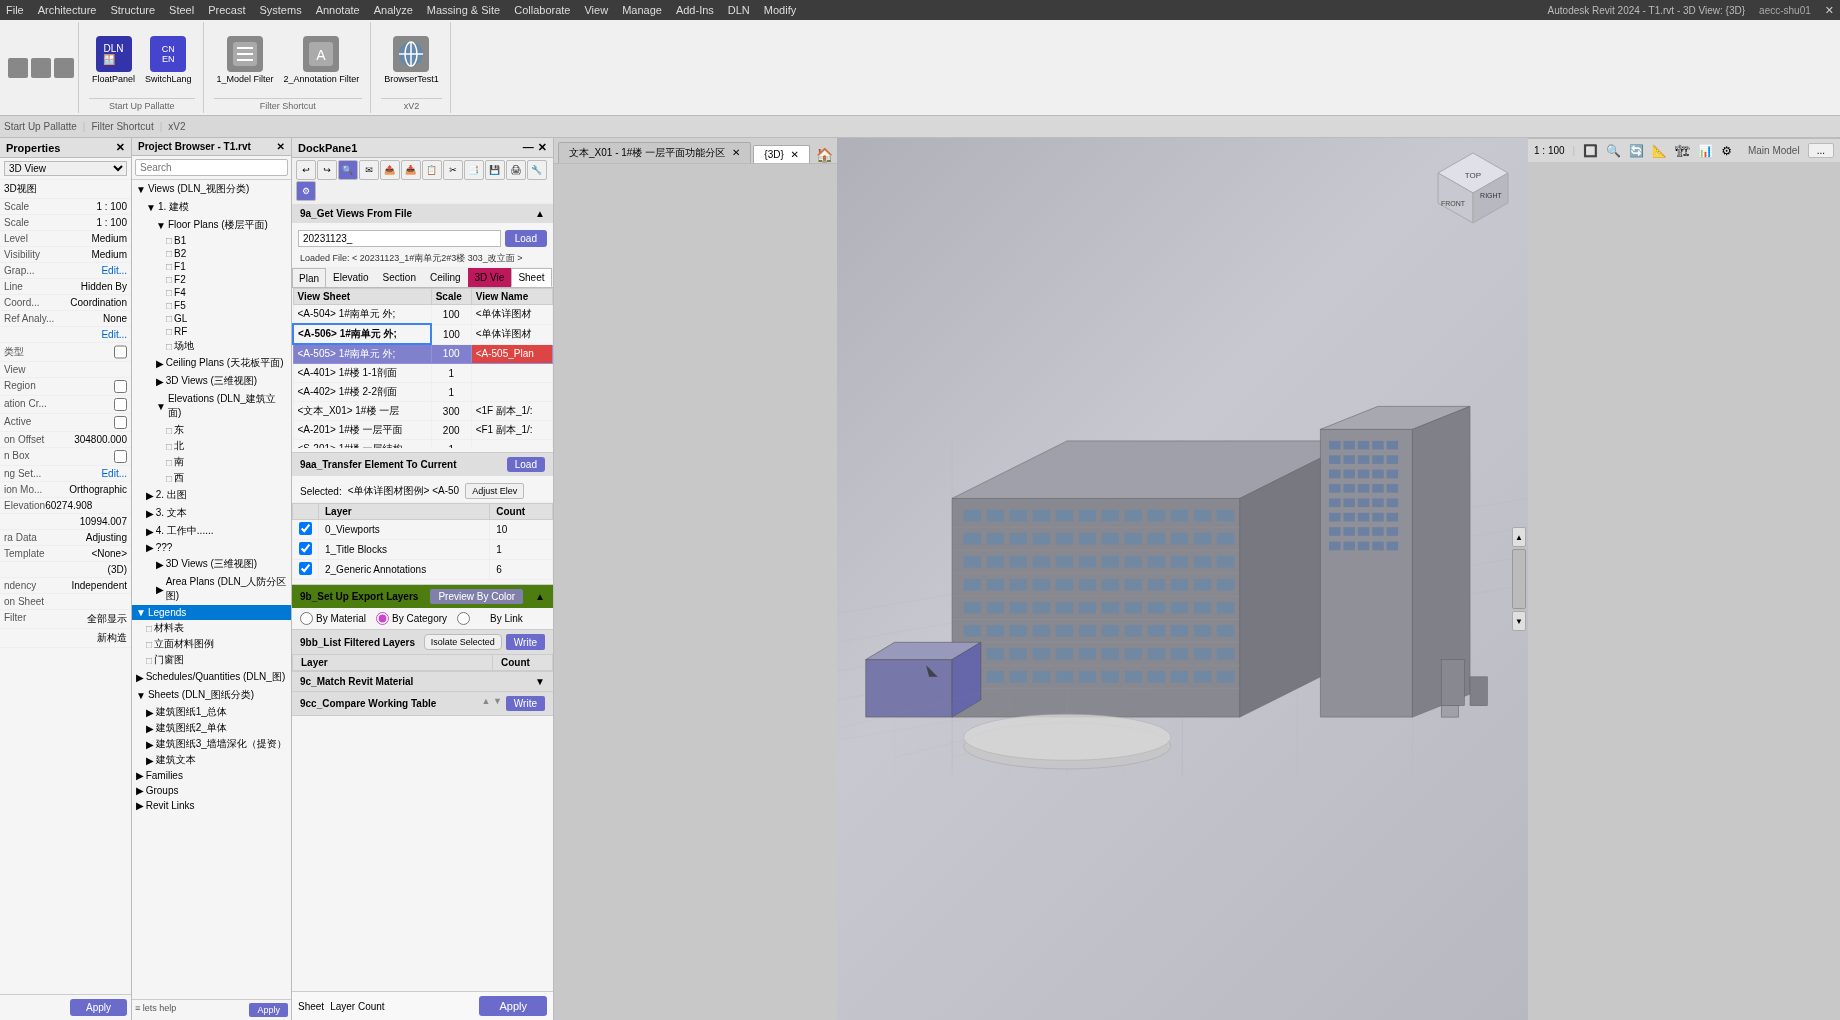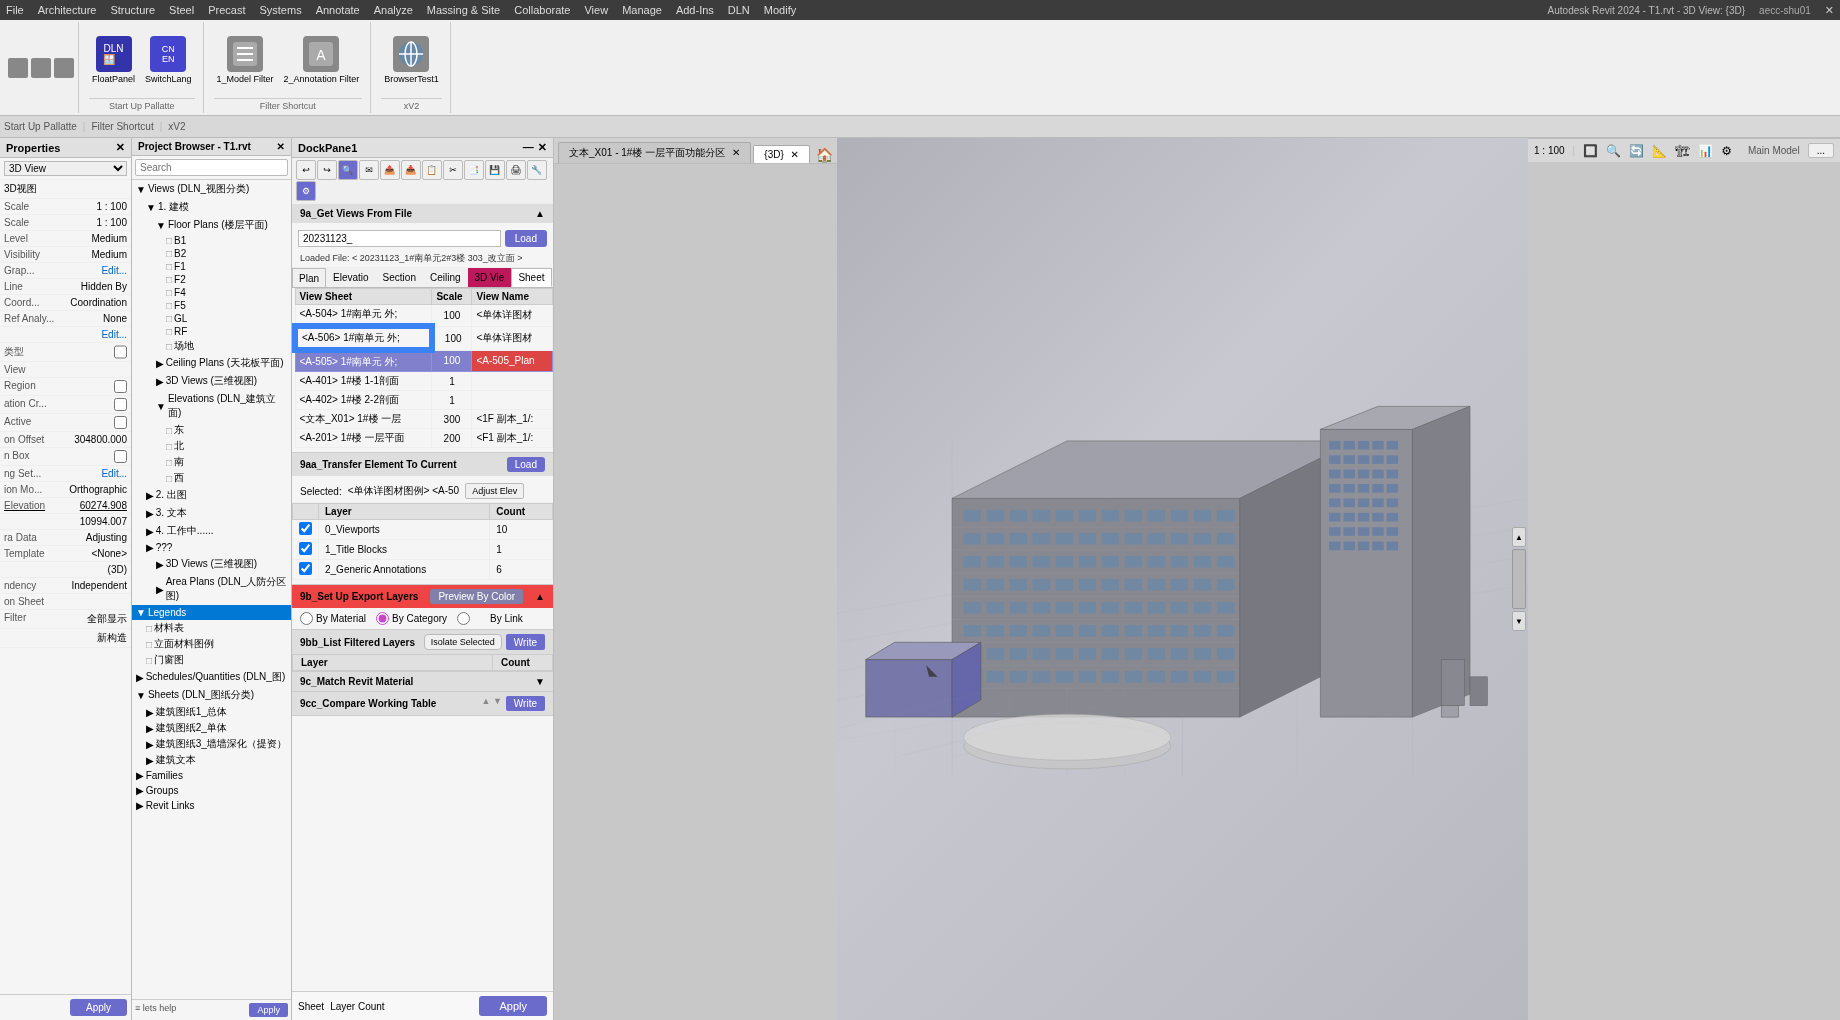--- a/index.html
+++ b/index.html
@@ -182,21 +182,21 @@
           <input type="checkbox" style="cursor: pointer;">
         </div>
       <div style="display:flex;justify-content:space-between;padding:2px 4px;border-bottom:1px solid #eee;">
           <span style="color:#555;">ng Set...</span>
           <span style="color:#0066cc;cursor:pointer;">Edit...</span>
         </div>
       <div style="display:flex;justify-content:space-between;padding:2px 4px;border-bottom:1px solid #eee;">
           <span style="color:#555;">ion Mo...</span>
           <span>Orthographic</span>
         </div>
-      <div style="display:flex;justify-content:space-between;padding:2px 4px;border-bottom:1px solid #eee;text-decoration:underline;">
+      <div style="display:flex;padding:2px 4px;border-bottom:1px solid #eee;">
           <span style="color:#555;">Elevation</span>
           <span>60274.908</span>
         </div>
       <div style="display:flex;justify-content:space-between;padding:2px 4px;border-bottom:1px solid #eee;">
           <span style="color:#555;"></span>
           <span>10994.007</span>
         </div>
       <div style="display:flex;justify-content:space-between;padding:2px 4px;border-bottom:1px solid #eee;">
           <span style="color:#555;">ra Data</span>
           <span>Adjusting</span>
@@ -460,21 +460,21 @@
                   <th style="background:#e0e0e0;padding:2px 4px;border:1px solid #ccc;text-align:left;">View Name</th>
                 </tr>
               </thead>
               <tbody>
                 <tr style="cursor:pointer;">
                   <td style="padding:2px 4px;border:1px solid #eee;max-width:100px;overflow:hidden;text-overflow:ellipsis;white-space:nowrap;">&lt;A-504&gt; 1#南单元 外;</td>
                   <td style="padding:2px 4px;border:1px solid #eee;text-align:center;">100</td>
                   <td style="padding:2px 4px;border:1px solid #eee;">&lt;单体详图材</td>
                 </tr>
                 <tr style="cursor:pointer;">
-                  <td style="padding:2px 4px;border:6px solid #3b82f6;max-width:100px;overflow:hidden;text-overflow:ellipsis;white-space:nowrap;">&lt;A-506&gt; 1#南单元 外;</td>
+                  <td style="padding:2px 4px;border:2px solid #3b82f6;max-width:100px;overflow:hidden;text-overflow:ellipsis;white-space:nowrap;font-weight:bold;">&lt;A-506&gt; 1#南单元 外;</td>
                   <td style="padding:2px 4px;border:1px solid #eee;text-align:center;">100</td>
                   <td style="padding:2px 4px;border:1px solid #eee;">&lt;单体详图材</td>
                 </tr>
                 <tr style="cursor:pointer;background:#8080cc;color:#fff;">
                   <td style="padding:2px 4px;border:1px solid #9090dd;background:#8080cc;">&lt;A-505&gt; 1#南单元 外;</td>
                   <td style="padding:2px 4px;border:1px solid #9090dd;background:#8080cc;text-align:center;">100</td>
                   <td style="padding:2px 4px;border:1px solid #9090dd;background:#dd4444;">&lt;A-505_Plan</td>
                 </tr>
                 <tr style="cursor:pointer;">
                   <td style="padding:2px 4px;border:1px solid #eee;">&lt;A-401&gt; 1#楼 1-1剖面</td>
@@ -542,21 +542,21 @@
                 <td style="padding:2px 6px;border:1px solid #eee;"><input type="checkbox" checked="" style="cursor: pointer;"></td>
                 <td style="padding:2px 6px;border:1px solid #eee;">2_Generic Annotations</td>
                 <td style="padding:2px 6px;border:1px solid #eee;">6</td>
               </tr>
             </tbody>
           </table>
         </div>
       </div>
 
       <div style="border-bottom:1px solid #ccc;">
-        <div style="background:#ef4444;padding:4px 8px;font-size:10px;font-weight:bold;display:flex;justify-content:space-between;align-items:center;cursor:pointer;">
+        <div style="background:#4d7c0f;padding:4px 8px;font-size:10px;font-weight:bold;display:flex;justify-content:space-between;align-items:center;cursor:pointer;">
           <span>9b_Set Up Export Layers</span>
           <button style="background:#8080aa;color:#fff;border:none;padding:2px 8px;border-radius:2px;cursor:pointer;font-size:10px;">Preview By Color</button>
           <span>▲</span>
         </div>
         <div style="padding:4px 8px;">
           <div style="display:flex;gap:10px;align-items:center;font-size:10px;">
             <label style="display:flex;align-items:center;gap:3px;cursor:pointer;">
               <input type="radio" name="export-mode" style="cursor: pointer;">
               <span>By Material</span>
             </label>
@@ -853,20 +853,34 @@
 
         <polygon points="155,490 175,510 160,510" fill="#333" opacity="0.8"></polygon>
 
         <g>
           <rect x="1050" y="480" width="40" height="80" fill="#888890" stroke="#666"></rect>
           <rect x="1100" y="510" width="30" height="50" fill="#808088" stroke="#666"></rect>
           <rect x="1050" y="560" width="30" height="20" fill="#a0a0a8" stroke="#666"></rect>
         </g>
       </svg>
 
+      <div style="position:absolute;top:10px;right:10px;width:90px;height:90px;cursor:pointer;">
+        <svg viewBox="0 0 90 90" width="90" height="90">
+
+          <polygon points="45,5 80,25 45,45 10,25" fill="#e0e0e8" stroke="#aaa" stroke-width="1"></polygon>
+
+          <polygon points="10,25 45,45 45,75 10,55" fill="#c8c8d0" stroke="#aaa" stroke-width="1"></polygon>
+
+          <polygon points="45,45 80,25 80,55 45,75" fill="#b8b8c0" stroke="#aaa" stroke-width="1"></polygon>
+
+          <text x="45" y="30" text-anchor="middle" font-size="8" fill="#444">TOP</text>
+          <text x="25" y="58" text-anchor="middle" font-size="7" fill="#444">FRONT</text>
+          <text x="63" y="50" text-anchor="middle" font-size="7" fill="#333">RIGHT</text>
+        </svg>
+      </div>
 
       <div style="position:absolute;right:2px;top:50%;transform:translateY(-50%);display:flex;flex-direction:column;gap:2px;">
         <button style="width:14px;height:20px;border:1px solid #aaa;background:#e0e0e0;cursor:pointer;font-size:8px;border-radius:2px;">▲</button>
         <div style="width:14px;height:60px;background:#bbb;border:1px solid #999;border-radius:2px;"></div>
         <button style="width:14px;height:20px;border:1px solid #aaa;background:#e0e0e0;cursor:pointer;font-size:8px;border-radius:2px;">▼</button>
       </div>
     </div>
 
     <div style="height:24px;background:#d8d8d8;border-top:1px solid #bbb;display:flex;align-items:center;padding:0 6px;font-size:10px;gap:8px;">
       <span>1 : 100</span>

